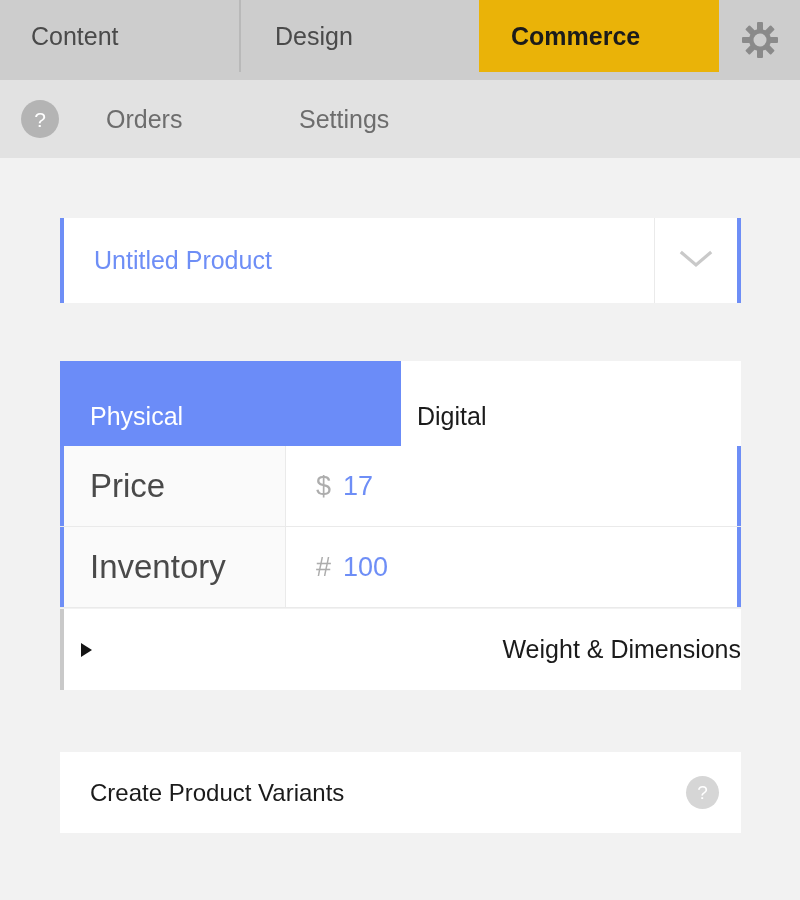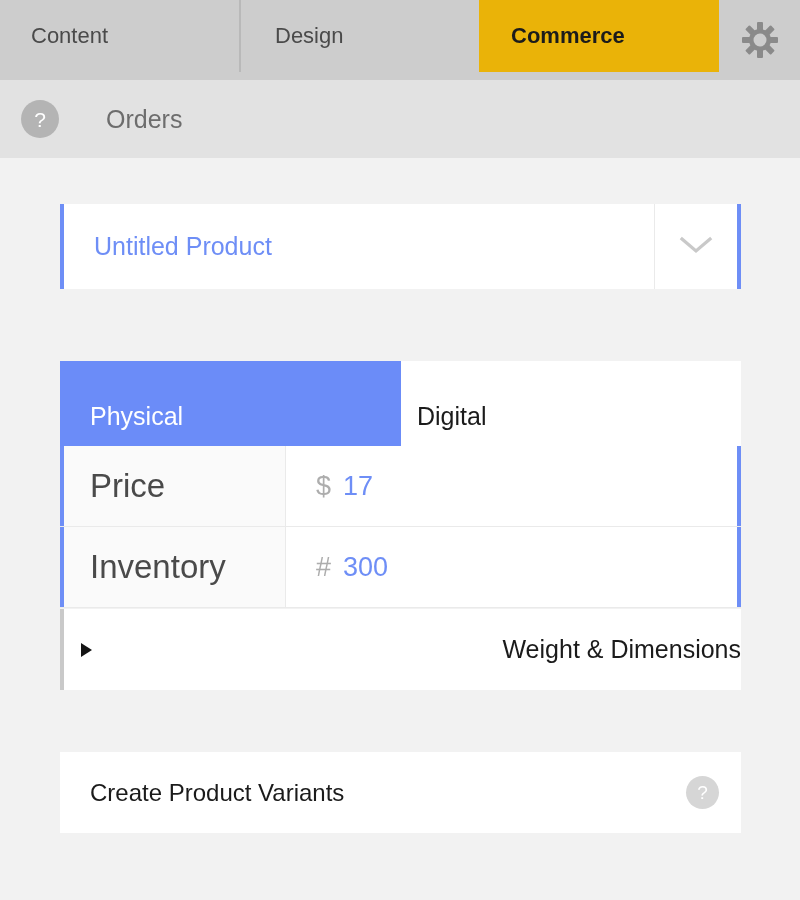--- a/index.html
+++ b/index.html
@@ -23,21 +23,21 @@
     display: flex;
     background: #cdcdcd;
   }
   .app-tab {
     height: 72px;
     display: flex;
     align-items: center;
     box-sizing: border-box;
     background: #cdcdcd;
     color: #4a4a4a;
-    font-size: 22px;
+    font-size: 25px;
     padding-left: 31px;
   }
   .app-tab.t-content { width: 239px; }
   .app-tab.t-design {
     width: 240px;
     border-left: 2px solid #b9b9b9;
     padding-left: 34px;
   }
   .app-tab.t-commerce {
     width: 240px;
@@ -100,21 +100,21 @@
   .sec-tab.t-settings { width: 200px; padding-left: 69px; }
   .back-chevron {
     display: inline-block;
     margin-right: 17px;
     line-height: 0;
   }
 
   
   .name-card {
     position: absolute;
-    left: 60px; top: 204px;
+    left: 60px; top: 218px;
     width: 681px; height: 85px;
     background: #ffffff;
     display: flex;
     align-items: stretch;
   }
   .accent-bar { width: 4px; background: #6e8ef6; flex: none; }
   .accent-bar.gray { background: #c9c9c9; }
   .name-field {
     flex: 1;
     display: flex;
@@ -270,20 +270,23 @@
   </div>
 </div>
 
 <div class="section-tabbar">
   <div class="help-slot">
     <div class="help-badge">?</div>
   </div>
   <div class="sec-tab t-orders">
     <span>Orders</span>
   </div>
+  <div class="sec-tab t-settings">
+    <span>Settings</span>
+  </div>
 </div>
 
 <div class="name-card">
   <div class="accent-bar"></div>
   <div class="name-field" placeholder="Untitled Product">Untitled Product</div>
   <div class="name-dropdown">
     <span>
       <svg width="36" height="22" viewBox="0 0 36 22">
         <polyline points="4,5 18,17 32,5" fill="none" stroke="#c9c9c9" stroke-width="3.2" stroke-linecap="square" stroke-linejoin="miter"></polyline>
       </svg>
@@ -309,21 +312,21 @@
     <span class="value-number">17</span>
   </div>
   <div class="accent-bar"></div>
 </div>
 
 <div class="field-row row-inventory">
   <div class="accent-bar"></div>
   <div class="field-label">Inventory</div>
   <div class="field-value">
     <span class="value-prefix">#</span>
-    <span class="value-number">300</span>
+    <span class="value-number">100</span>
   </div>
   <div class="accent-bar"></div>
 </div>
 
 <div class="accordion">
   <div class="accent-bar gray"></div>
   <div class="accordion-inner">
     <span class="acc-triangle"></span>
     <span class="acc-label">Weight &amp; Dimensions</span>
   </div>

